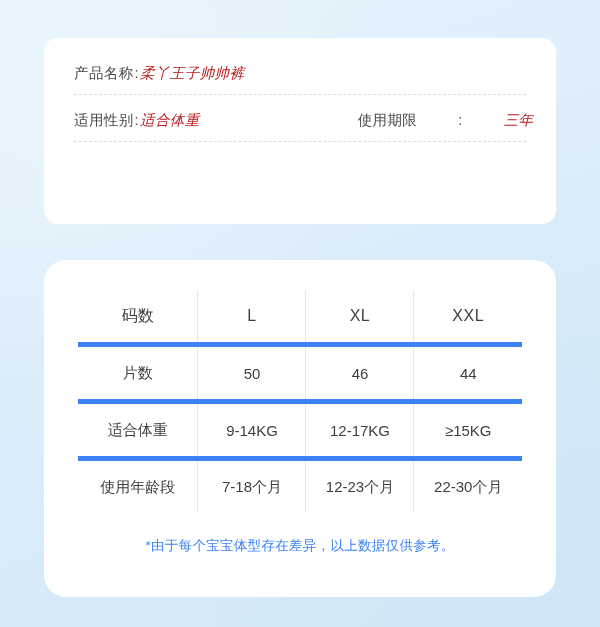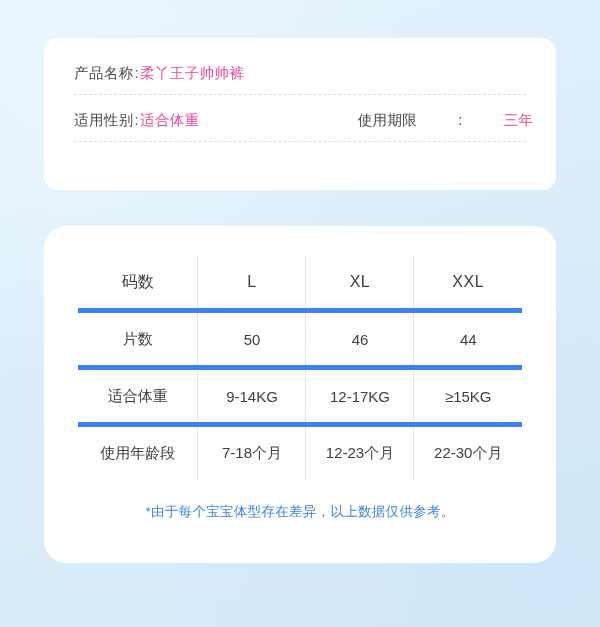--- a/index.html
+++ b/index.html
@@ -32,42 +32,42 @@
     padding: 38px 44px;
   }
 
   
   .info-card {
     background: #ffffff;
     border-radius: 14px;
     padding: 26px 30px 20px 30px;
     box-sizing: border-box;
     width: 512px;
-    height: 152px;
+    height: 186px;
   }
   .info-row {
     display: flex;
     align-items: baseline;
     font-size: 14.5px;
     letter-spacing: 0.4px;
     color: #4a4a4a;
     padding-bottom: 11px;
   }
   .info-row .cell {
     display: flex;
     align-items: baseline;
     white-space: nowrap;
   }
   .info-row .cell.second {
     margin-left: 158px;
     gap: 40px;
   }
   .label { color: #4a4a4a; }
   .colon { margin: 0 1px; }
-  .value { color: #ec4899; }
+  .value { color: #b91c1c; font-style: italic; }
   .dotted-sep {
     border-bottom: 1px dashed #d9dfe4;
     margin: 0 0 16px 0;
     height: 0;
   }
   .dotted-sep.last { margin-bottom: 0; }
 
   
   .table-card {
     background: #ffffff;

